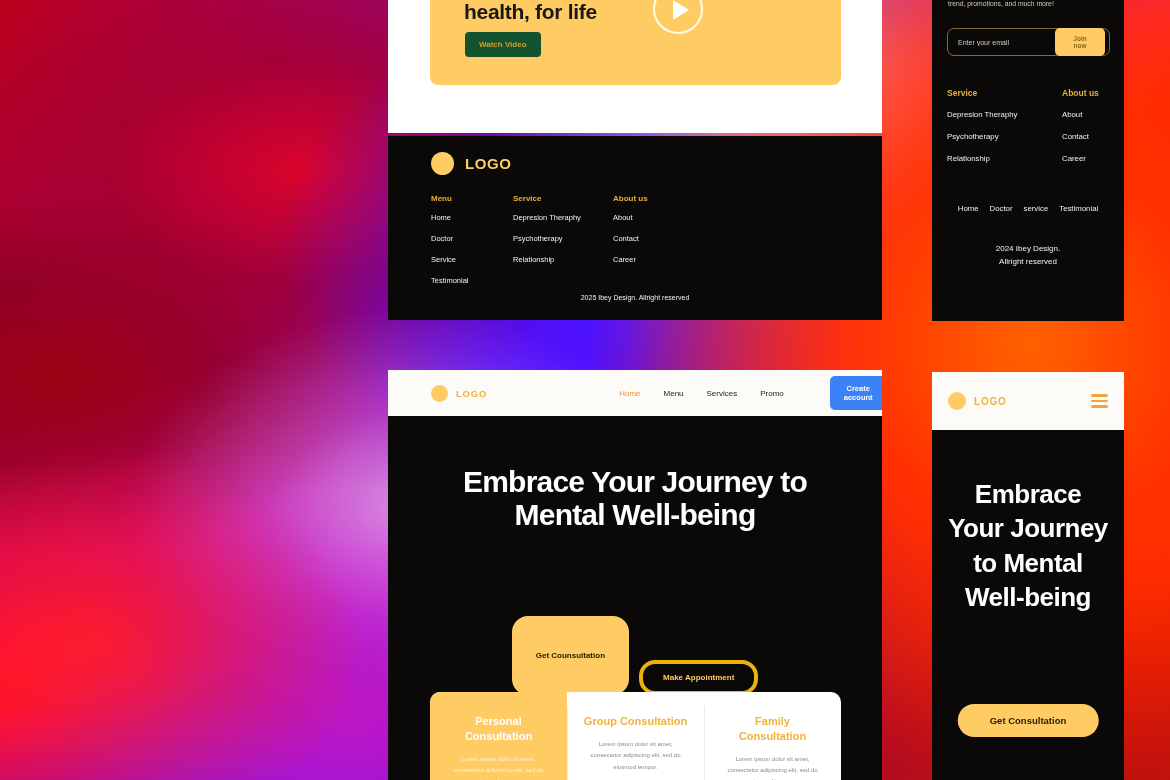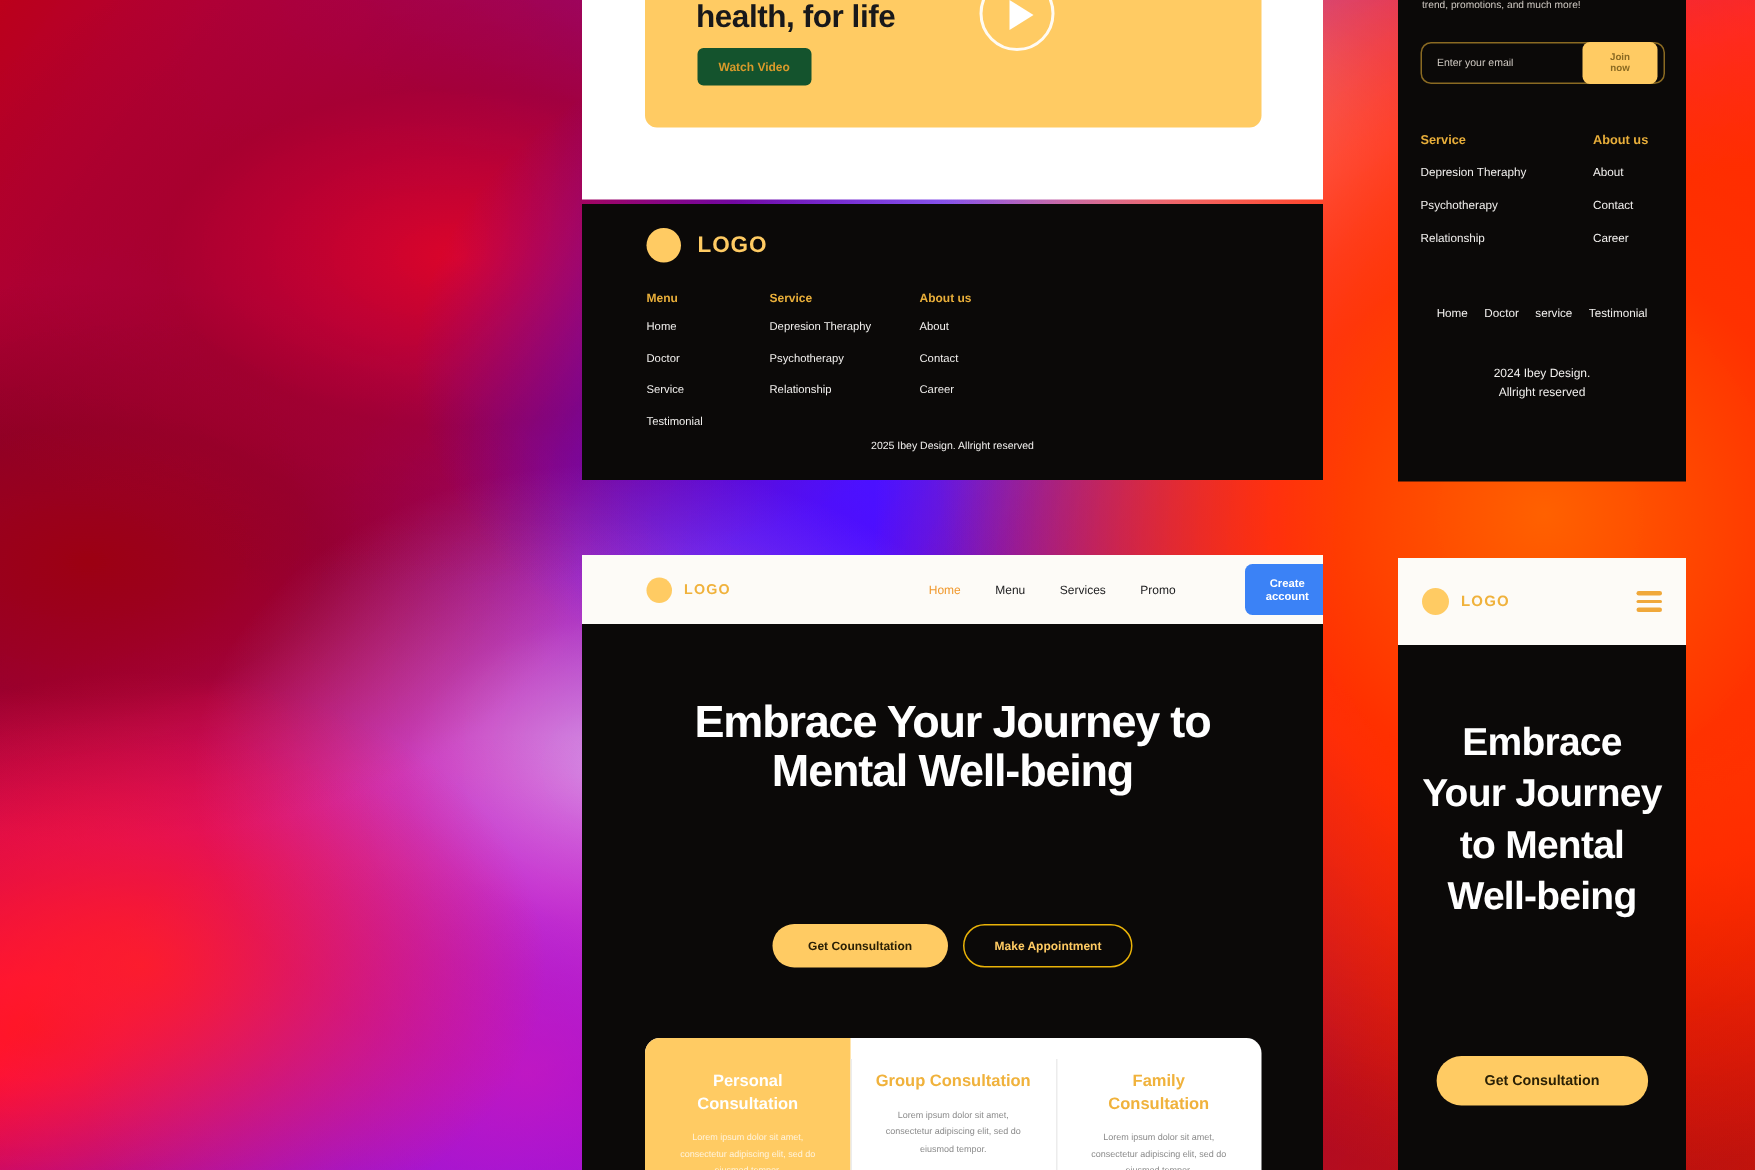--- a/index.html
+++ b/index.html
@@ -219,22 +219,22 @@
   }
   .hd-btns {
     position: absolute; left: 0; right: 0; top: 200px;
     display: flex; justify-content: center; gap: 10px;
   }
   .hd-btn-primary {
     background: #ffcb63; color: #2a2005; border: none; font-family: inherit;
     font-size: 8px; font-weight: 700; padding: 9px 24px; border-radius: 16px;
   }
   .hd-btn-ghost {
-    background: #0b0908; color: #ffcb63; border: 1px solid #eab308; font-family: inherit;
-    font-size: 8px; font-weight: 700; padding: 9px 20px; border-radius: 16px;
+    background: #0b0908; color: #ffcb63; border: 4px solid #eab308; font-family: inherit;
+    font-size: 8px; font-weight: 700; padding: 9px 20px; border-radius: 16px; margin-top: 44px;
   }
 
   .hd-cards {
     position: absolute; left: 42px; right: 41px; top: 276px; height: 134px;
     background: #ffffff; border-radius: 10px;
     display: flex; overflow: hidden;
   }
   .hd-card { flex: 1; padding: 22px 16px 0; text-align: center; position: relative; }
   .hd-card.featured { background: #ffcb63; }
   .hd-card.sep::before {

